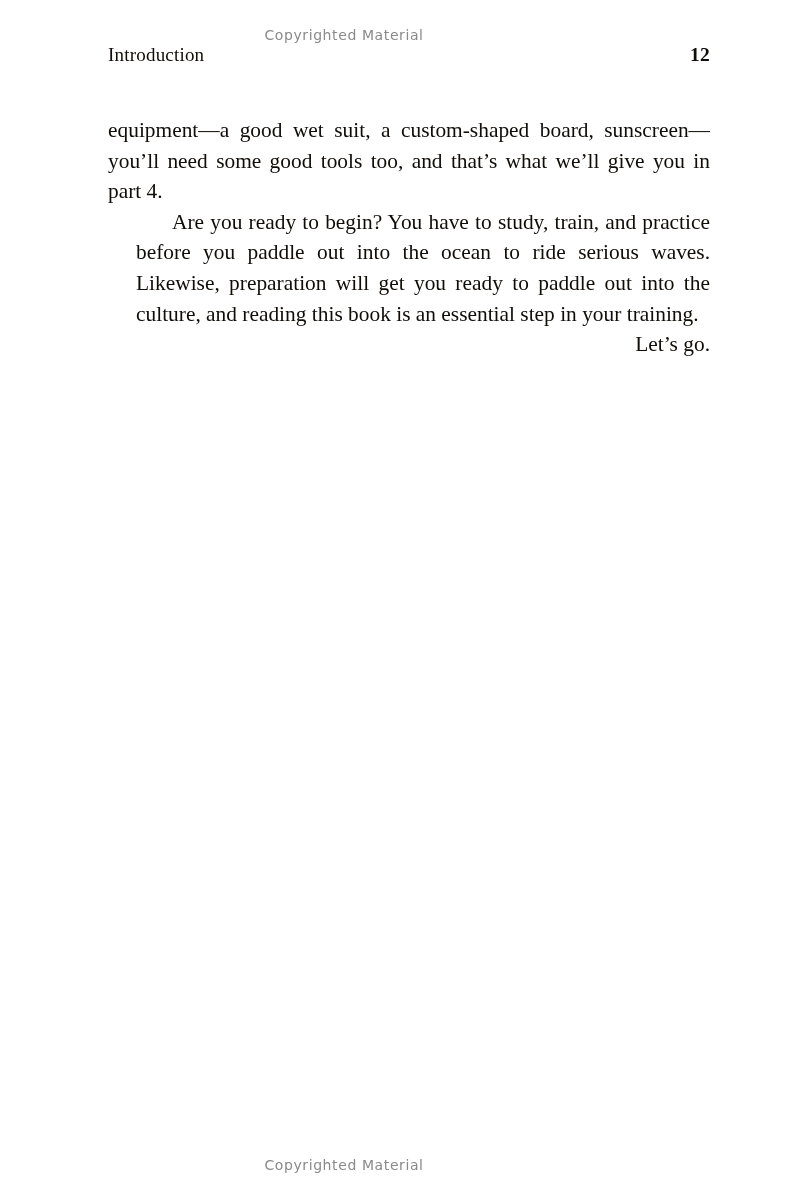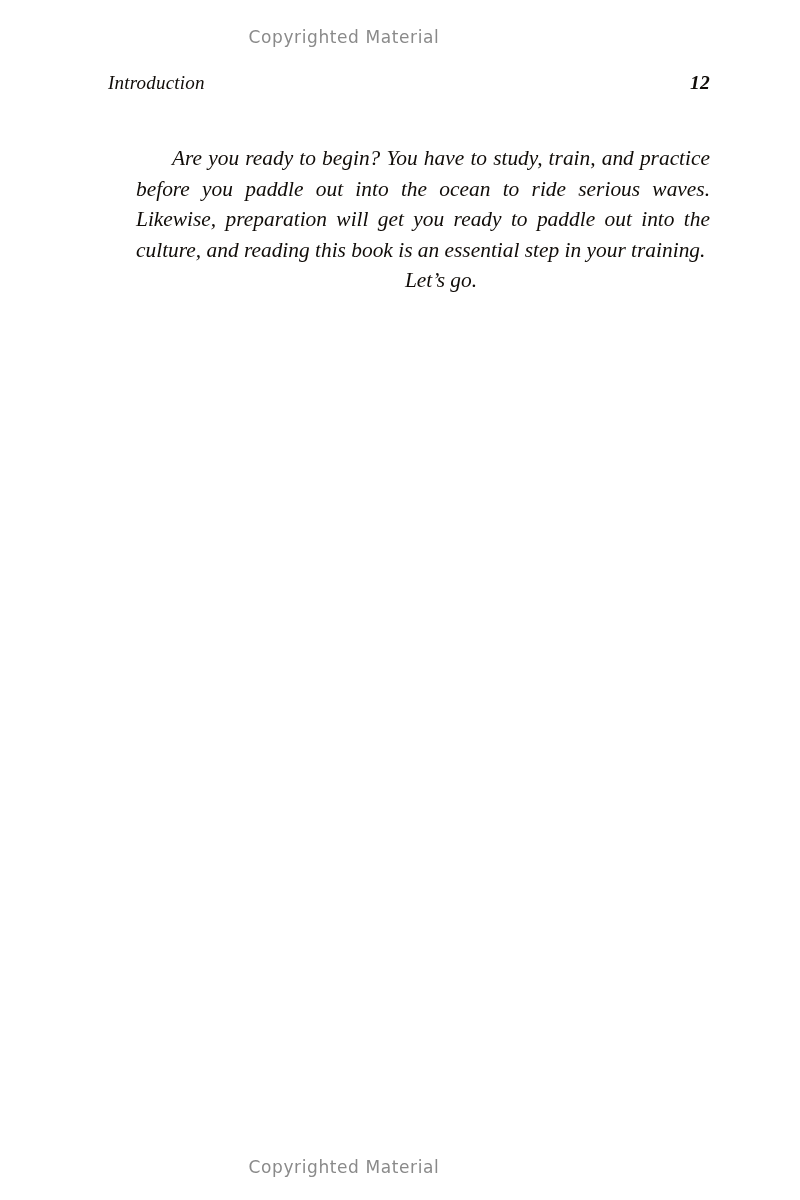--- a/index.html
+++ b/index.html
@@ -15,33 +15,32 @@
     color: #100c08;
     overflow: hidden;
   }
 
   .watermark {
     position: absolute;
     left: 0;
     width: 688px;
     text-align: center;
     font-family: "DejaVu Sans", sans-serif;
-    font-size: 17px;
+    font-size: 14px;
     letter-spacing: 0.6px;
     color: #8a8a8a;
   }
   .watermark-top { top: 27px; }
   .watermark-bottom { top: 1157px; }
 
   .page {
     position: absolute;
     left: 108px;
-    top: 72px;
+    top: 44px;
     width: 602px;
-    font-style: italic;
   }
 
   .running-head {
     display: flex;
     align-items: baseline;
     justify-content: space-between;
     font-size: 19px;
     letter-spacing: 0.2px;
   }
   .running-head .chapter {
@@ -63,35 +62,36 @@
     margin: 0;
   }
   .body-text p.indent {
     text-indent: 36px;
     margin-left: 28px;
   }
   .body-text p.cont {
     text-indent: 0;
   }
   .body-text p.short {
-    text-align: center;
+    text-align: right;
   }
 </style>
 </head>
 <body>
 
 <div class="watermark watermark-top">Copyrighted Material</div>
 
 <div class="page">
 
   <div class="running-head">
     <span class="chapter">Introduction</span>
     <span class="folio">12</span>
   </div>
 
   <div class="body-text">
+    <p class="cont">equipment—a good wet suit, a custom-shaped board, sunscreen—you’ll need some good tools too, and that’s what we’ll give you in part 4.</p>
     <p class="indent">Are you ready to begin? You have to study, train, and practice before you paddle out into the ocean to ride serious waves. Likewise, preparation will get you ready to paddle out into the culture, and reading this book is an essential step in your training.</p>
     <p class="indent short">Let’s go.</p>
   </div>
 
 </div>
 
 <div class="watermark watermark-bottom">Copyrighted Material</div>
 
 </body></html>

